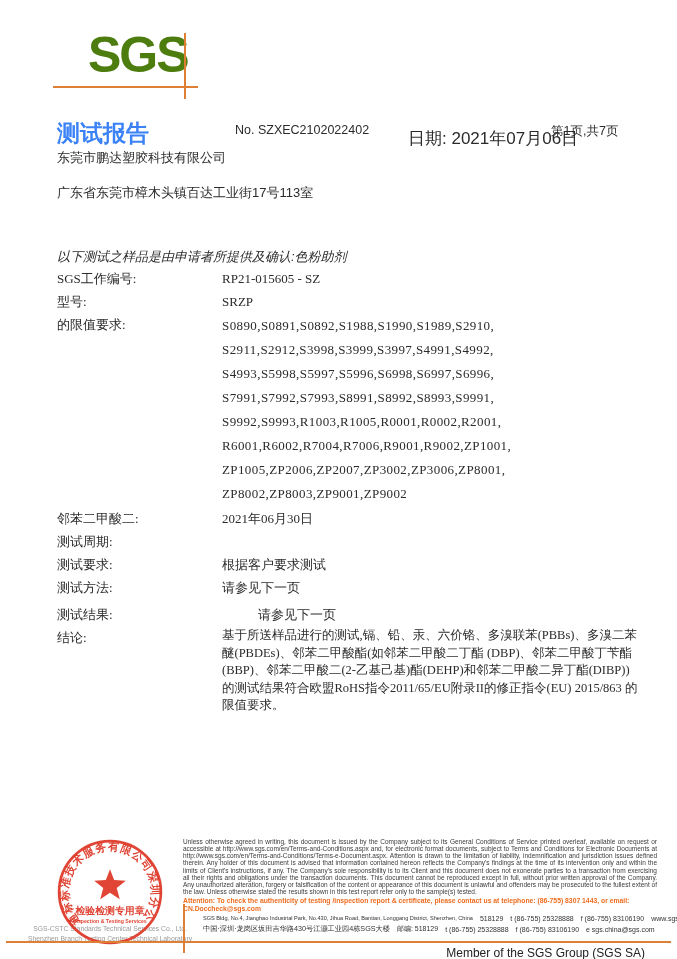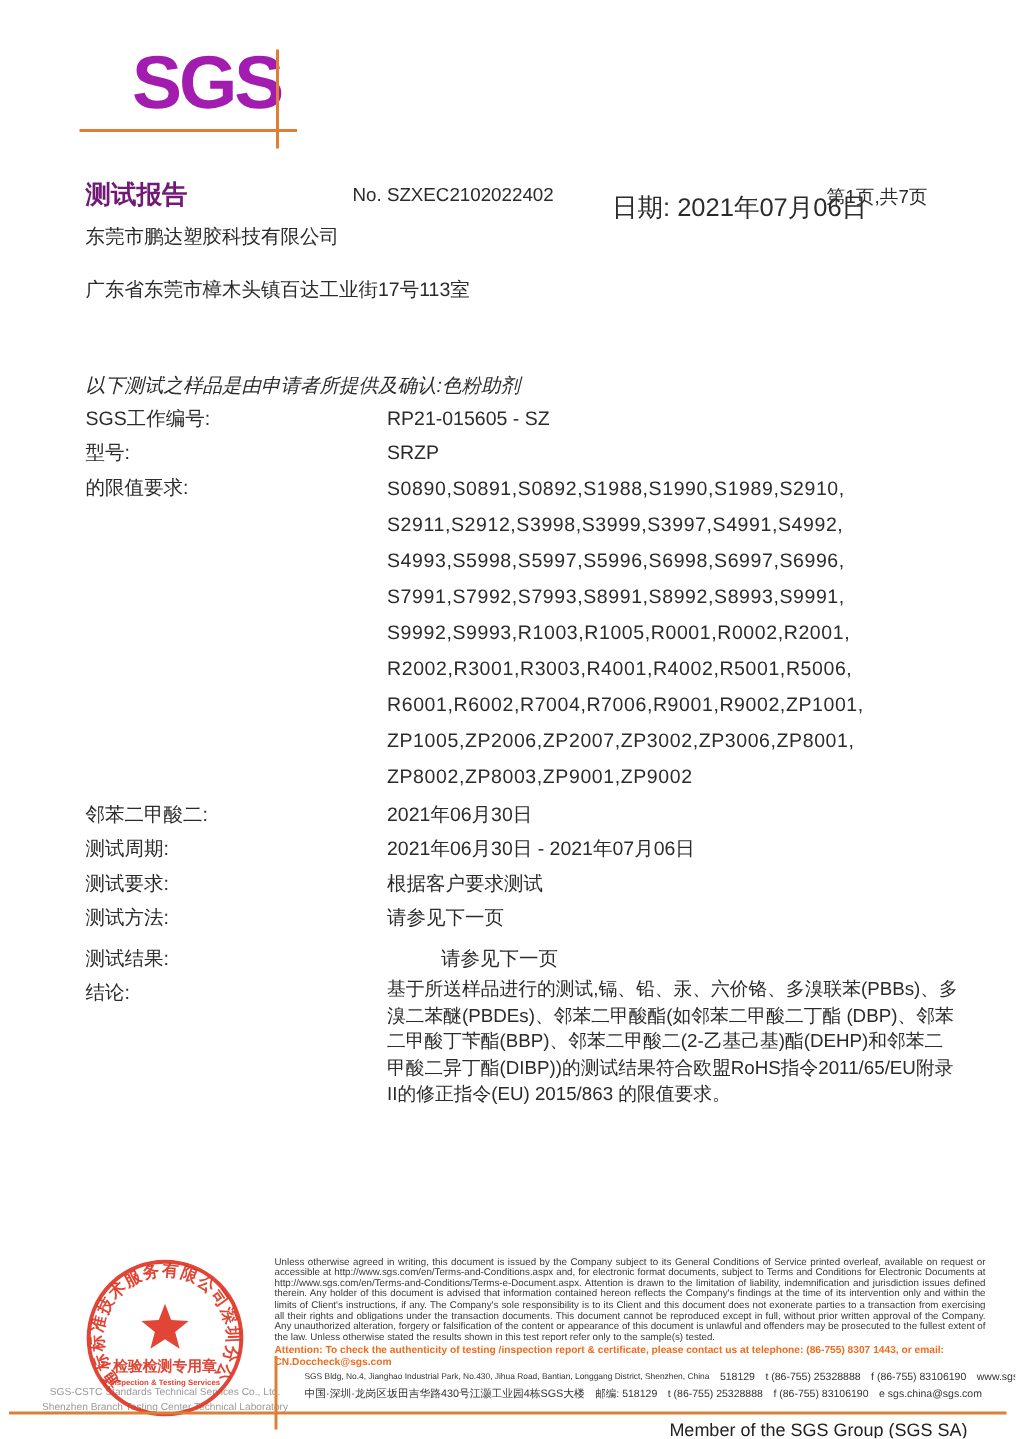--- a/index.html
+++ b/index.html
@@ -2,37 +2,37 @@
 <html><head>
 <meta charset="utf-8">
 <style>
   html,body{margin:0;padding:0;background:#ffffff;}
   .page{
     position:relative;width:677px;height:959px;background:#ffffff;overflow:hidden;
     font-family:"Liberation Sans","DejaVu Sans",sans-serif;color:#2b2b2b;
   }
   
   .logo-text{position:absolute;left:88px;top:30px;font-size:50px;font-weight:bold;
-    color:#a21caf;letter-spacing:-2px;line-height:50px;}
+    color:#4d7c0f;letter-spacing:-2px;line-height:50px;}
   .logo-hline{position:absolute;left:53px;top:86px;width:145px;height:2px;background:#dd7f35;}
   .logo-vline{position:absolute;left:184px;top:33px;width:2px;height:66px;background:#dd7f35;}
   
-  .title{position:absolute;left:57px;top:118px;font-size:17px;font-weight:bold;color:#701a75;}
+  .title{position:absolute;left:57px;top:118px;font-size:23px;font-weight:bold;color:#3b82f6;}
   .report-no{position:absolute;left:235px;top:123px;font-size:12.5px;}
   .date-label{position:absolute;left:408px;top:127px;font-size:17px;}
   .page-label{position:absolute;left:551px;top:123px;font-size:12.5px;}
   
   .company-name{position:absolute;left:57px;top:149px;font-size:13px;}
   .company-addr{position:absolute;left:57px;top:184px;font-size:13px;}
   .intro{position:absolute;left:57px;top:248px;font-size:13px;font-style:italic;}
   
-  .fields{position:absolute;left:57px;top:268px;width:584px;font-size:13px;}
+  .fields{position:absolute;left:57px;top:268px;width:584px;font-size:13px;font-family:Liberation Serif, serif;}
   .f-row{display:flex;line-height:21px;margin-bottom:2px;}
   .f-label{width:165px;flex:none;}
-  .f-value{flex:1;margin-left:36px;}
+  .f-value{flex:1;}
   .codes div{height:24px;line-height:24px;letter-spacing:0.4px;}
   .row-result{margin-top:6px;gap:36px;}
   .row-conclusion{margin-top:2px;}
   .row-conclusion .f-value{max-width:419px;font-size:12.5px;line-height:17.5px;text-align:left;}
   
   .footer-right{position:absolute;left:183px;top:838px;width:474px;}
   .legal{font-size:6.5px;line-height:7.15px;text-align:justify;color:#3a3a3a;}
   .attention{font-size:6.8px;line-height:7.6px;font-weight:bold;color:#ee6c1e;margin-top:2px;}
   .addr-row{display:flex;gap:7px;align-items:center;margin-top:2.5px;white-space:nowrap;color:#333;padding-left:20px;}
   .addr-row .addr-en{font-size:5.6px;}
@@ -74,33 +74,31 @@
       <div class="f-value">SRZP</div>
     </div>
     <div class="f-row">
       <div class="f-label">的限值要求:</div>
       <div class="f-value codes">
         <div>S0890,S0891,S0892,S1988,S1990,S1989,S2910,</div>
         <div>S2911,S2912,S3998,S3999,S3997,S4991,S4992,</div>
         <div>S4993,S5998,S5997,S5996,S6998,S6997,S6996,</div>
         <div>S7991,S7992,S7993,S8991,S8992,S8993,S9991,</div>
         <div>S9992,S9993,R1003,R1005,R0001,R0002,R2001,</div>
-        <div>R2002,R3001,R3003,R4001,R4002,R5001,R5006,</div>
         <div>R6001,R6002,R7004,R7006,R9001,R9002,ZP1001,</div>
         <div>ZP1005,ZP2006,ZP2007,ZP3002,ZP3006,ZP8001,</div>
         <div>ZP8002,ZP8003,ZP9001,ZP9002</div>
       </div>
     </div>
     <div class="f-row">
       <div class="f-label">邻苯二甲酸二:</div>
       <div class="f-value">2021年06月30日</div>
     </div>
     <div class="f-row">
       <div class="f-label">测试周期:</div>
-      <div class="f-value">2021年06月30日 - 2021年07月06日</div>
     </div>
     <div class="f-row">
       <div class="f-label">测试要求:</div>
       <div class="f-value">根据客户要求测试</div>
     </div>
     <div class="f-row">
       <div class="f-label">测试方法:</div>
       <div class="f-value">请参见下一页</div>
     </div>
     <div class="f-row row-result">

